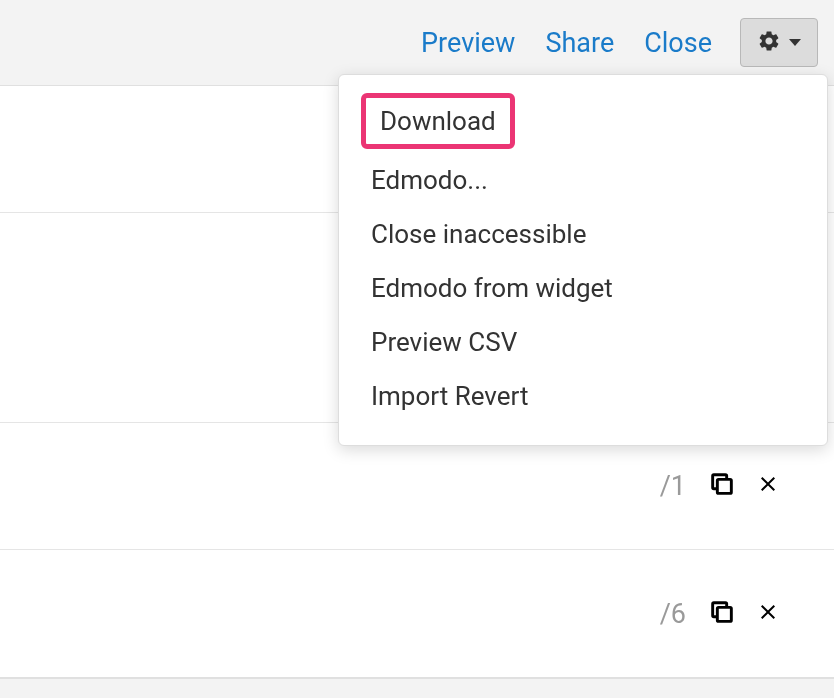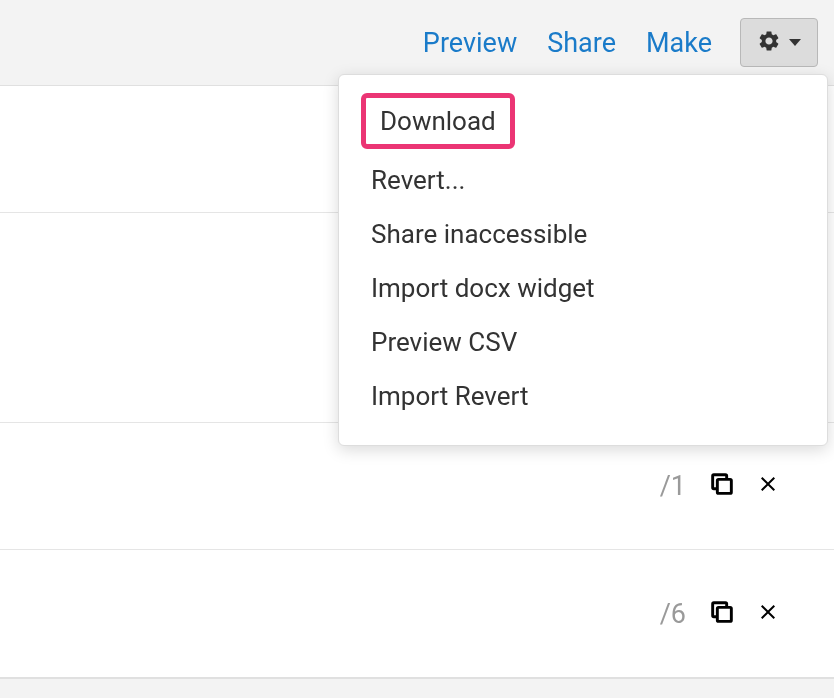--- a/index.html
+++ b/index.html
@@ -112,21 +112,21 @@
       height: 60px;
       border-top: 1px solid #e0e0e0;
     }
   </style>
 </head>
 <body>
 
 <div class="toolbar">
   <a class="toolbar-link">Preview</a>
   <a class="toolbar-link">Share</a>
-  <a class="toolbar-link">Make</a>
+  <a class="toolbar-link">Close</a>
   <button class="gear-button">
     <span>
       <svg viewBox="0 0 24 24" fill="#333">
         <path d="M19.14,12.94c0.04-0.3,0.06-0.61,0.06-0.94c0-0.32-0.02-0.64-0.07-0.94l2.03-1.58c0.18-0.14,0.23-0.41,0.12-0.61 l-1.92-3.32c-0.12-0.22-0.37-0.29-0.59-0.22l-2.39,0.96c-0.5-0.38-1.03-0.7-1.62-0.94L14.4,2.81c-0.04-0.24-0.24-0.41-0.48-0.41 h-3.84c-0.24,0-0.43,0.17-0.47,0.41L9.25,5.35C8.66,5.59,8.12,5.92,7.63,6.29L5.24,5.33c-0.22-0.08-0.47,0-0.59,0.22L2.74,8.87 C2.62,9.08,2.66,9.34,2.86,9.48l2.03,1.58C4.84,11.36,4.8,11.69,4.8,12s0.02,0.64,0.07,0.94l-2.03,1.58 c-0.18,0.14-0.23,0.41-0.12,0.61l1.92,3.32c0.12,0.22,0.37,0.29,0.59,0.22l2.39-0.96c0.5,0.38,1.03,0.7,1.62,0.94l0.36,2.54 c0.05,0.24,0.24,0.41,0.48,0.41h3.84c0.24,0,0.44-0.17,0.47-0.41l0.36-2.54c0.59-0.24,1.13-0.56,1.62-0.94l2.39,0.96 c0.22,0.08,0.47,0,0.59-0.22l1.92-3.32c0.12-0.22,0.07-0.47-0.12-0.61L19.14,12.94z M12,15.6c-1.98,0-3.6-1.62-3.6-3.6 s1.62-3.6,3.6-3.6s3.6,1.62,3.6,3.6S13.98,15.6,12,15.6z"></path>
       </svg>
     </span>
     <span class="caret-down"></span>
   </button>
 </div>
 
@@ -160,18 +160,18 @@
         <path d="M19 6.41L17.59 5 12 10.59 6.41 5 5 6.41 10.59 12 5 17.59 6.41 19 12 13.41 17.59 19 19 17.59 13.41 12z"></path>
       </svg>
     </span>
   </div>
 </div>
 
 <div class="bottom-bar"></div>
 
 <div class="dropdown-menu">
   <span class="dropdown-item highlighted">Download</span>
-  <span class="dropdown-item">Revert...</span>
-  <span class="dropdown-item">Share inaccessible</span>
-  <span class="dropdown-item">Import docx widget</span>
+  <span class="dropdown-item">Edmodo...</span>
+  <span class="dropdown-item">Close inaccessible</span>
+  <span class="dropdown-item">Edmodo from widget</span>
   <span class="dropdown-item">Preview CSV</span>
   <span class="dropdown-item">Import Revert</span>
 </div>
 
 </body></html>

